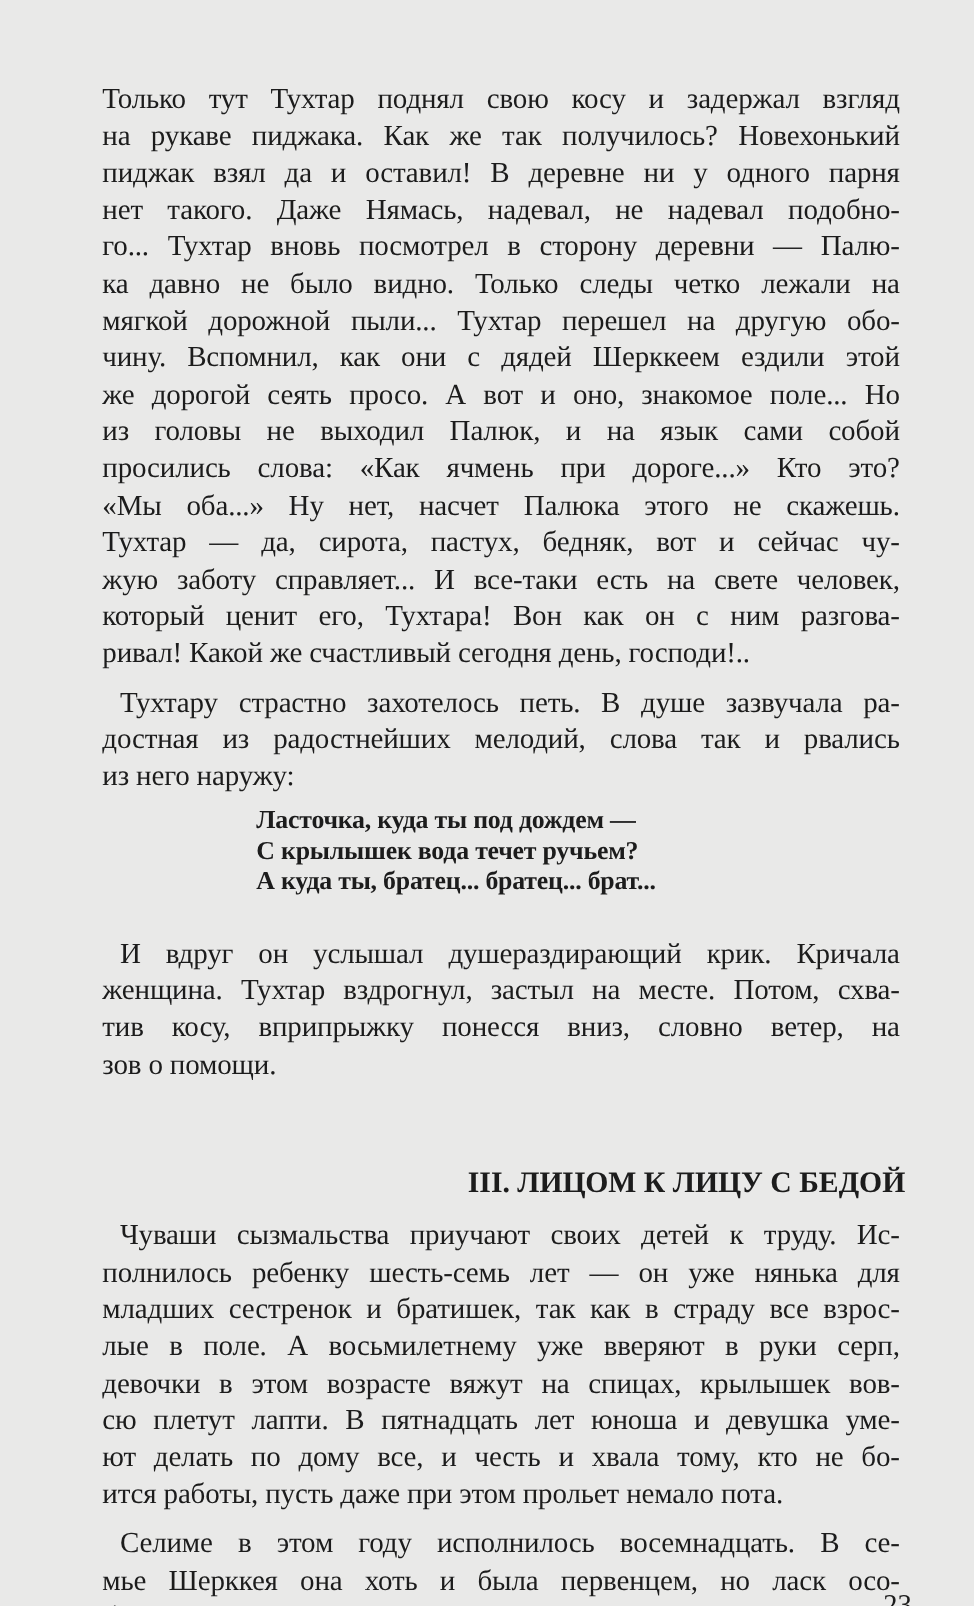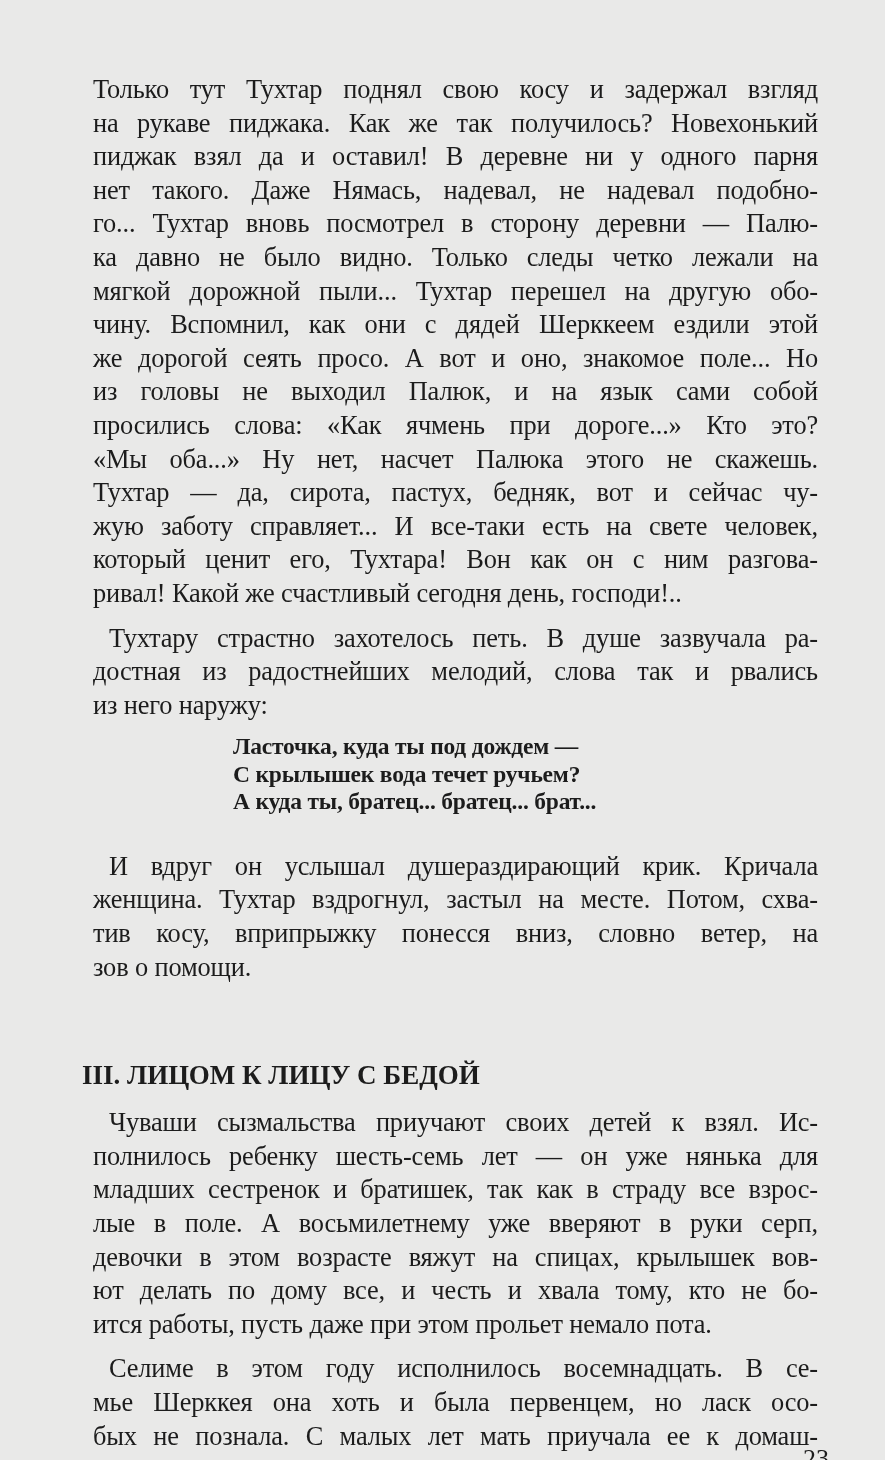--- a/index.html
+++ b/index.html
@@ -23,21 +23,21 @@
   .p .ln.ind { padding-left: 16px; }
   .verse {
     margin: 10px 0 10px 151px;
     font-size: 23.5px; line-height: 27.5px;
     letter-spacing: -0.2px;
   }
   .verse .vl { display: block; white-space: nowrap; font-weight: bold; }
   .gap { height: 13px; }
   .heading {
     margin: 74px 0 14px 0;
-    text-align: left;
+    text-align: right;
     font-weight: bold;
     font-size: 27px; line-height: 34px;
     letter-spacing: 0px;
     padding-right: 6px;
   }
   .page-num {
     position: absolute; right: 56px; top: 1444px;
     font-size: 26px;
   }
 </style>
@@ -81,25 +81,26 @@
   <div class="p">
     <span class="ln ind">И вдруг он услышал душераздирающий крик. Кричала</span>
     <span class="ln">женщина. Тухтар вздрогнул, застыл на месте. Потом, схва-</span>
     <span class="ln">тив косу, вприпрыжку понесся вниз, словно ветер, на</span>
     <span class="ln last">зов о помощи.</span>
   </div>
 
   <div class="heading">III. ЛИЦОМ К ЛИЦУ С БЕДОЙ</div>
 
   <div class="p">
-    <span class="ln ind">Чуваши сызмальства приучают своих детей к взял. Ис-</span>
+    <span class="ln ind">Чуваши сызмальства приучают своих детей к труду. Ис-</span>
     <span class="ln">полнилось ребенку шесть-семь лет — он уже нянька для</span>
     <span class="ln">младших сестренок и братишек, так как в страду все взрос-</span>
     <span class="ln">лые в поле. А восьмилетнему уже вверяют в руки серп,</span>
     <span class="ln">девочки в этом возрасте вяжут на спицах, крылышек вов-</span>
+    <span class="ln">сю плетут лапти. В пятнадцать лет юноша и девушка уме-</span>
     <span class="ln">ют делать по дому все, и честь и хвала тому, кто не бо-</span>
     <span class="ln last">ится работы, пусть даже при этом прольет немало пота.</span>
   </div>
 
   <div class="p" style="margin-top:6px;">
     <span class="ln ind">Селиме в этом году исполнилось восемнадцать. В се-</span>
     <span class="ln">мье Шерккея она хоть и была первенцем, но ласк осо-</span>
     <span class="ln">бых не познала. С малых лет мать приучала ее к домаш-</span>
     <span class="ln">нему труду. С годами повелось так, что Селиме, не до-</span>
 

